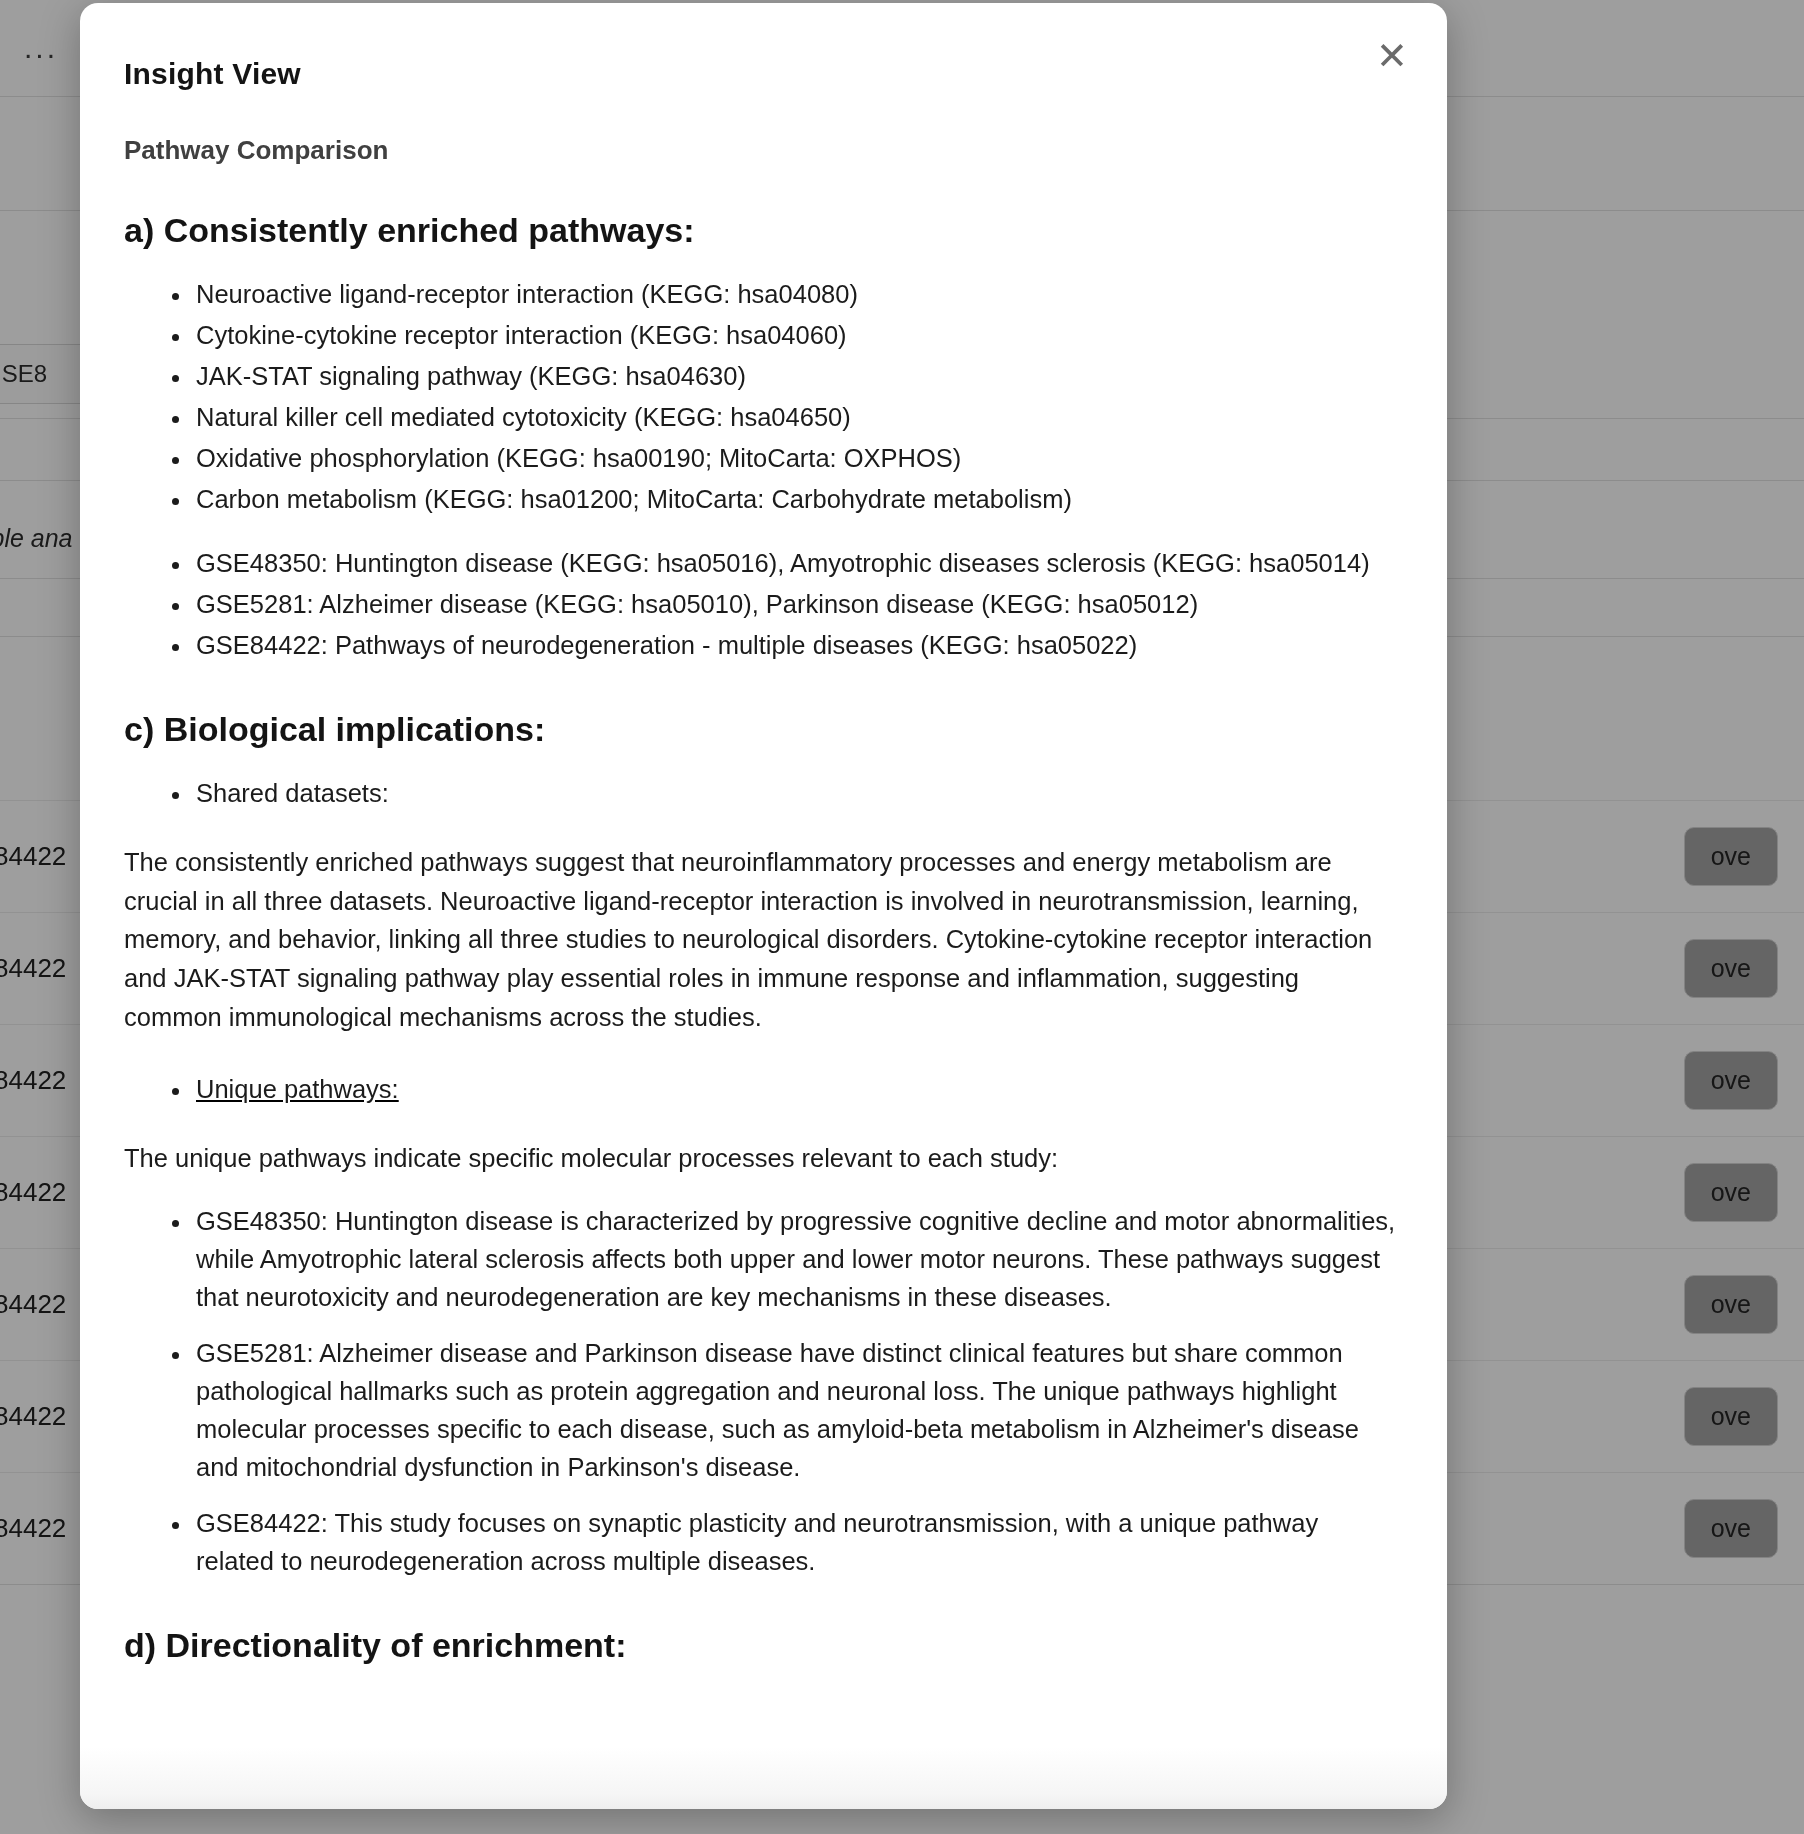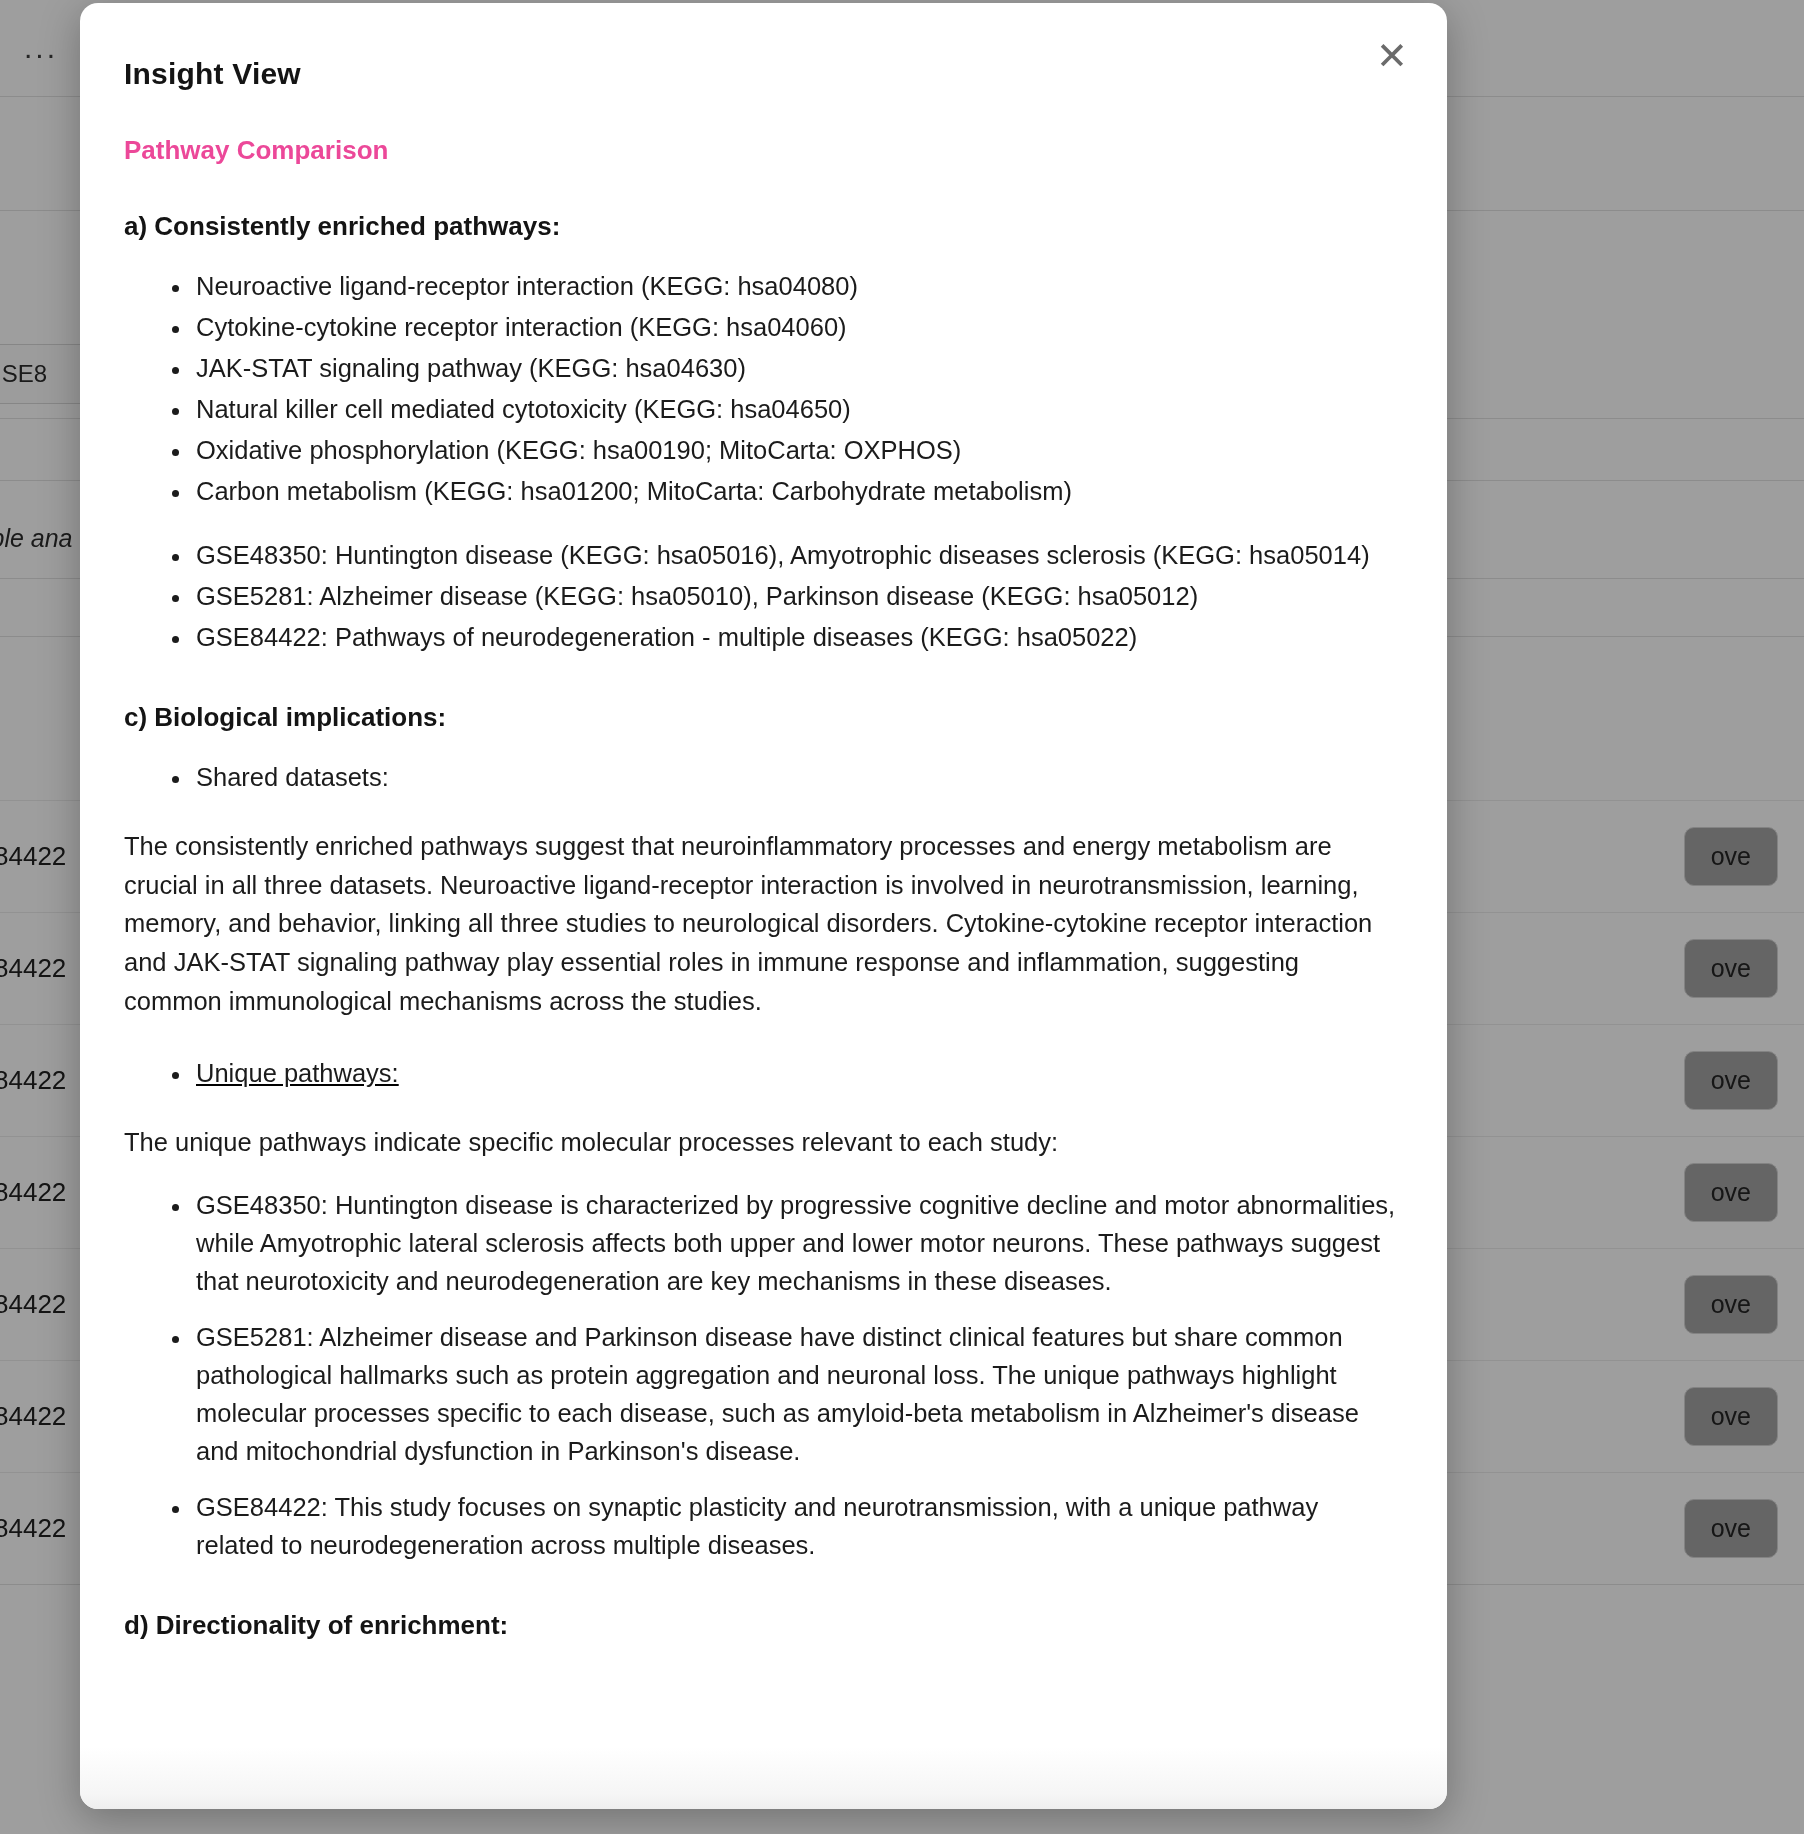--- a/index.html
+++ b/index.html
@@ -136,25 +136,25 @@
   .modal-title {
     font-size: 30px;
     font-weight: bold;
     color: #141414;
     margin: 14px 0 0 0;
     letter-spacing: 0.2px;
   }
   .section-title {
     font-size: 26px;
     font-weight: bold;
-    color: #ec4899;
+    color: #404040;
     margin: 44px 0 0 0;
   }
   .sub-heading {
-    font-size: 26px;
+    font-size: 34px;
     font-weight: bold;
     color: #141414;
     margin: 45px 0 0 0;
   }
   ul.bullets {
     margin: 26px 0 0 0;
     padding-left: 68px;
     list-style: disc;
   }
   ul.bullets li {

